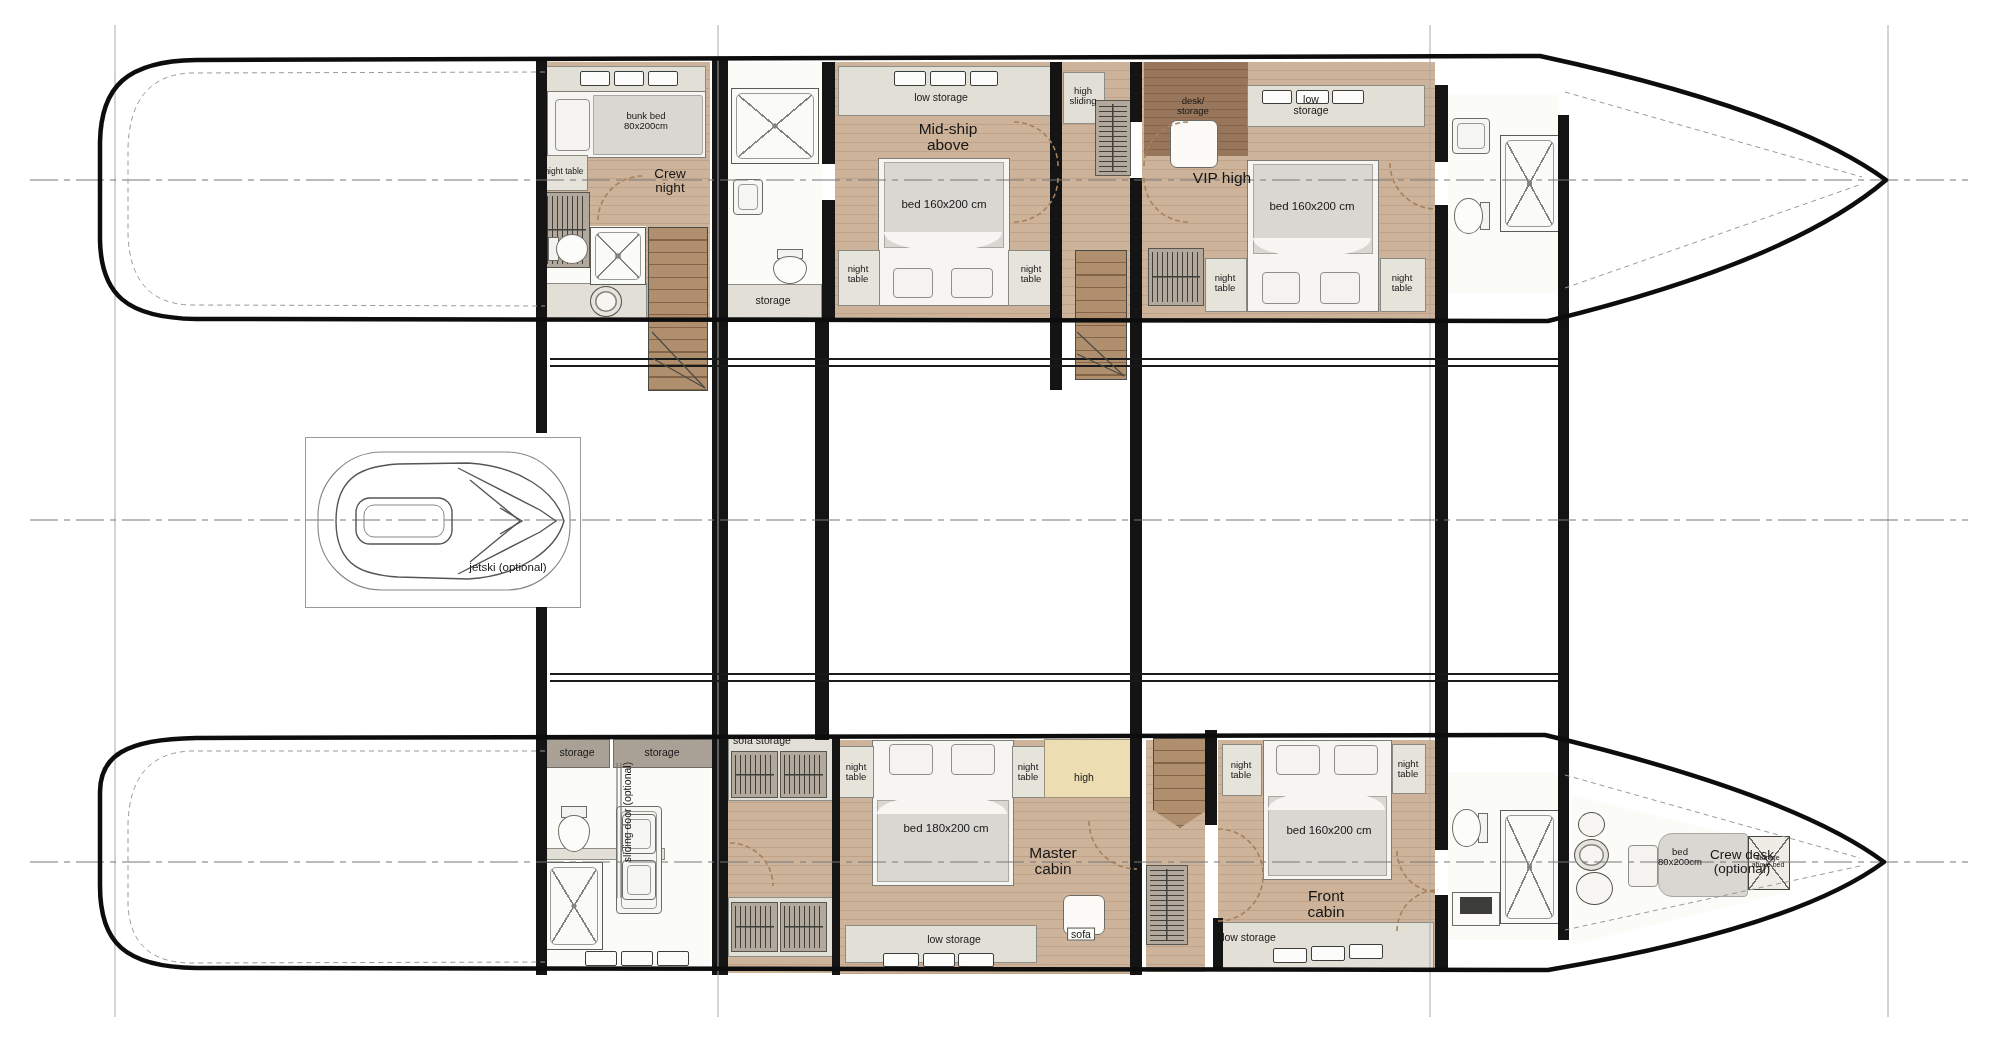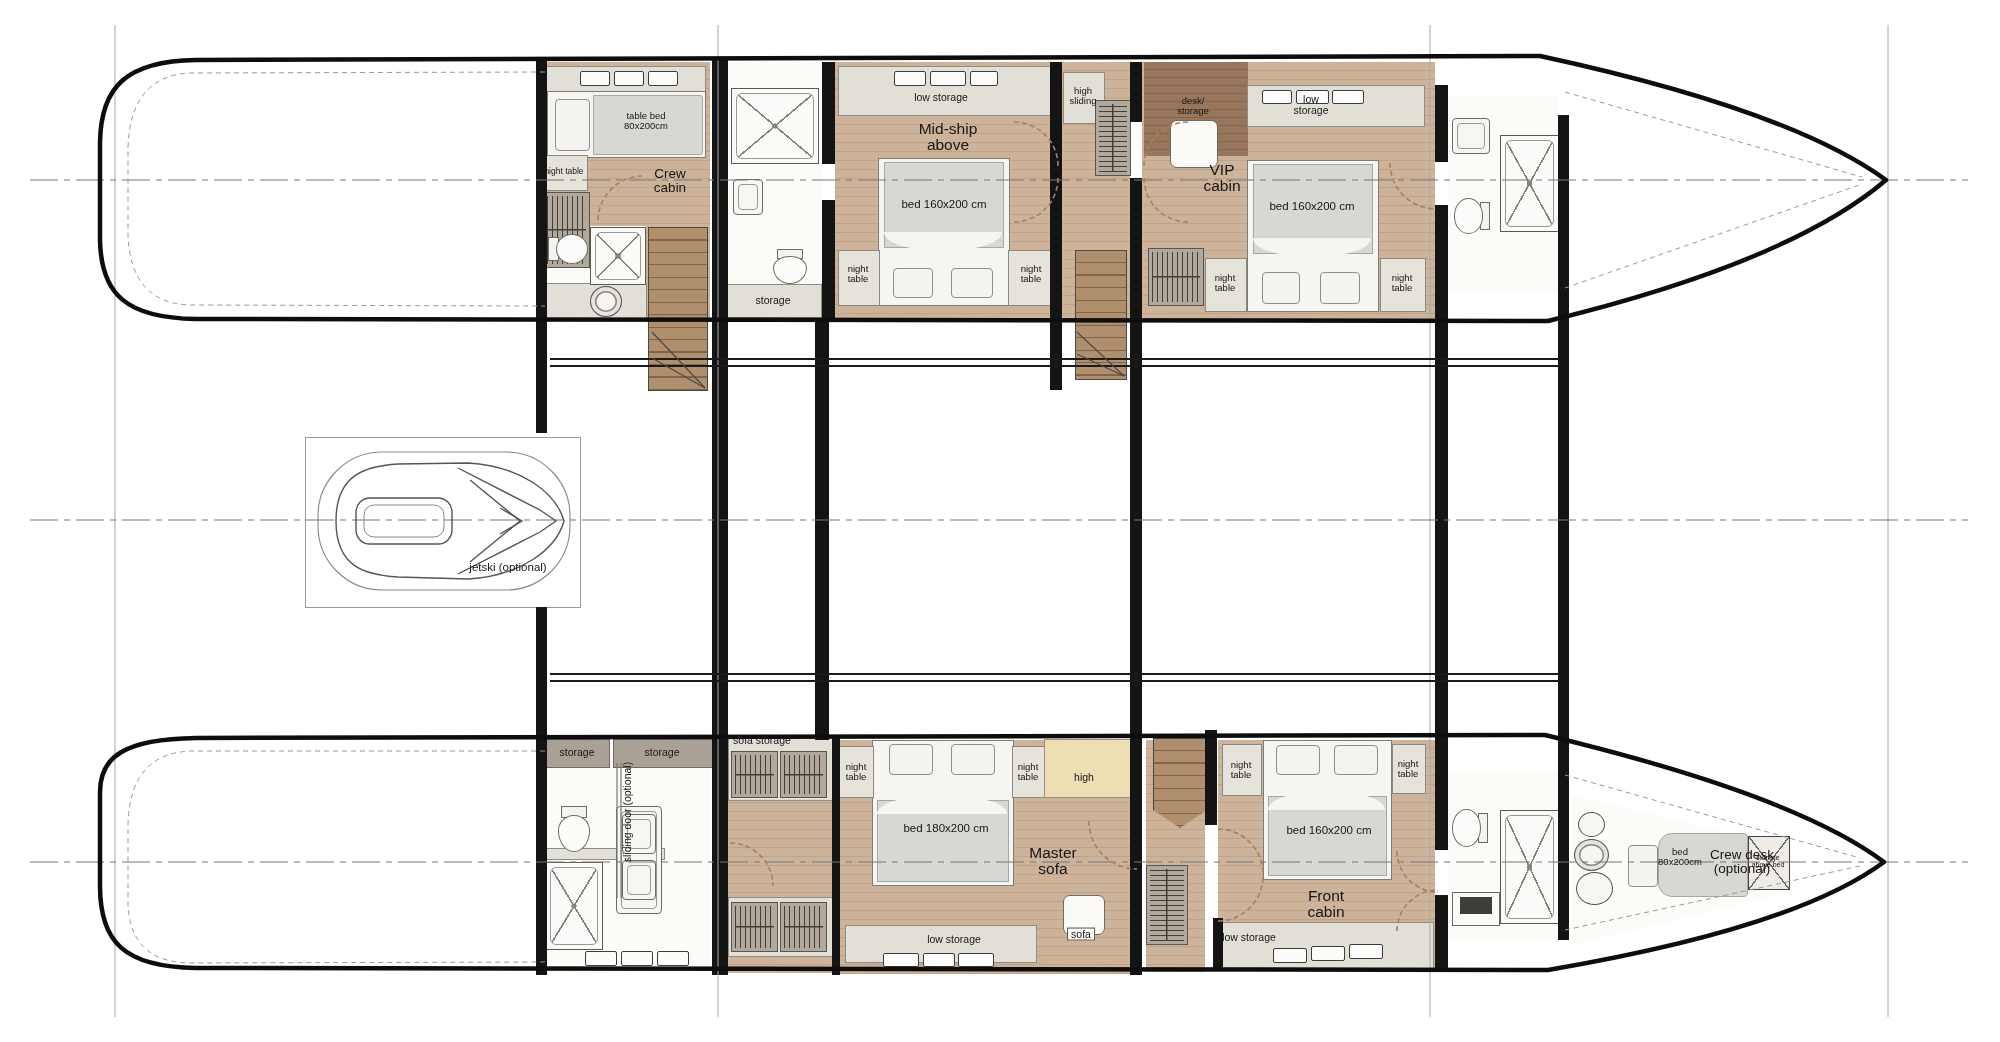--- a/index.html
+++ b/index.html
@@ -282,47 +282,47 @@
       <rect x="318" y="452" width="252" height="138" rx="64" stroke="#888" stroke-width="1.1"></rect>
       <path d="M 336 521 C 336 474 366 466 398 464 L 468 463 C 520 466 556 492 564 521 C 556 550 520 576 468 579 L 398 577 C 366 575 336 568 336 521 Z"></path>
       <rect x="356" y="498" width="96" height="46" rx="14"></rect>
       <rect x="364" y="505" width="80" height="32" rx="10" stroke="#888" stroke-width="1"></rect>
       <path d="M 458 468 L 540 510 L 556 521 L 540 532 L 458 574"></path>
       <path d="M 470 480 L 520 521 L 470 562"></path>
       <path d="M 500 508 L 522 521 L 500 534"></path>
     </g>
   </svg>
 
-  <div class="lbl s13" style="left:670px;top:181px;width:60px">Crew cabin</div>
-  <div class="lbl s9" style="left:646px;top:121px;width:78px">table bed 80x200cm</div>
+  <div class="lbl s13" style="left:670px;top:181px;width:60px">Crew night</div>
+  <div class="lbl s9" style="left:646px;top:121px;width:78px">bunk bed 80x200cm</div>
   <div class="lbl s8" style="left:564px;top:171px;width:40px">night table</div>
   <div class="lbl s10 nowrap" style="left:773px;top:300px">storage</div>
 
   <div class="lbl s15" style="left:948px;top:137px;width:95px">Mid-ship above</div>
   <div class="lbl s10" style="left:941px;top:97px;width:60px">low storage</div>
   <div class="lbl s11 nowrap" style="left:944px;top:205px">bed 160x200 cm</div>
   <div class="lbl s9" style="left:858px;top:274px;width:40px">night table</div>
   <div class="lbl s9" style="left:1031px;top:274px;width:40px">night table</div>
   <div class="lbl s9" style="left:1083px;top:96px;width:46px">high sliding</div>
 
-  <div class="lbl s15" style="left:1222px;top:178px;width:60px">VIP cabin</div>
+  <div class="lbl s15" style="left:1222px;top:178px;width:60px">VIP high</div>
   <div class="lbl s9" style="left:1193px;top:106px;width:48px">desk/ storage</div>
   <div class="lbl s10" style="left:1311px;top:105px;width:52px">low storage</div>
   <div class="lbl s11 nowrap" style="left:1312px;top:207px">bed 160x200 cm</div>
   <div class="lbl s9" style="left:1225px;top:283px;width:40px">night table</div>
   <div class="lbl s9" style="left:1402px;top:283px;width:40px">night table</div>
 
   <div class="lbl s11 nowrap" style="left:508px;top:568px">jetski (optional)</div>
 
   <div class="lbl s10 nowrap" style="left:577px;top:752px">storage</div>
   <div class="lbl s10 nowrap" style="left:662px;top:752px">storage</div>
   <div class="lbl s10" style="left:627px;top:812px;width:120px;transform:translate(-50%,-50%) rotate(-90deg)">sliding door (optional)</div>
   <div class="lbl s10" style="left:762px;top:740px;width:58px">sofa storage</div>
 
-  <div class="lbl s15" style="left:1053px;top:861px;width:75px">Master sofa</div>
+  <div class="lbl s15" style="left:1053px;top:861px;width:75px">Master cabin</div>
   <div class="lbl s11 nowrap" style="left:946px;top:829px">bed 180x200 cm</div>
   <div class="lbl s9" style="left:856px;top:772px;width:40px">night table</div>
   <div class="lbl s9" style="left:1028px;top:772px;width:40px">night table</div>
   <div class="lbl s10 nowrap" style="left:1084px;top:777px">high</div>
   <div class="lbl s10" style="left:954px;top:939px;width:55px">low storage</div>
   <div class="lbl s10 nowrap lblbox" style="left:1081px;top:934px">sofa</div>
 
   <div class="lbl s15" style="left:1326px;top:904px;width:62px">Front cabin</div>
   <div class="lbl s11 nowrap" style="left:1329px;top:831px">bed 160x200 cm</div>
   <div class="lbl s9" style="left:1241px;top:770px;width:40px">night table</div>

